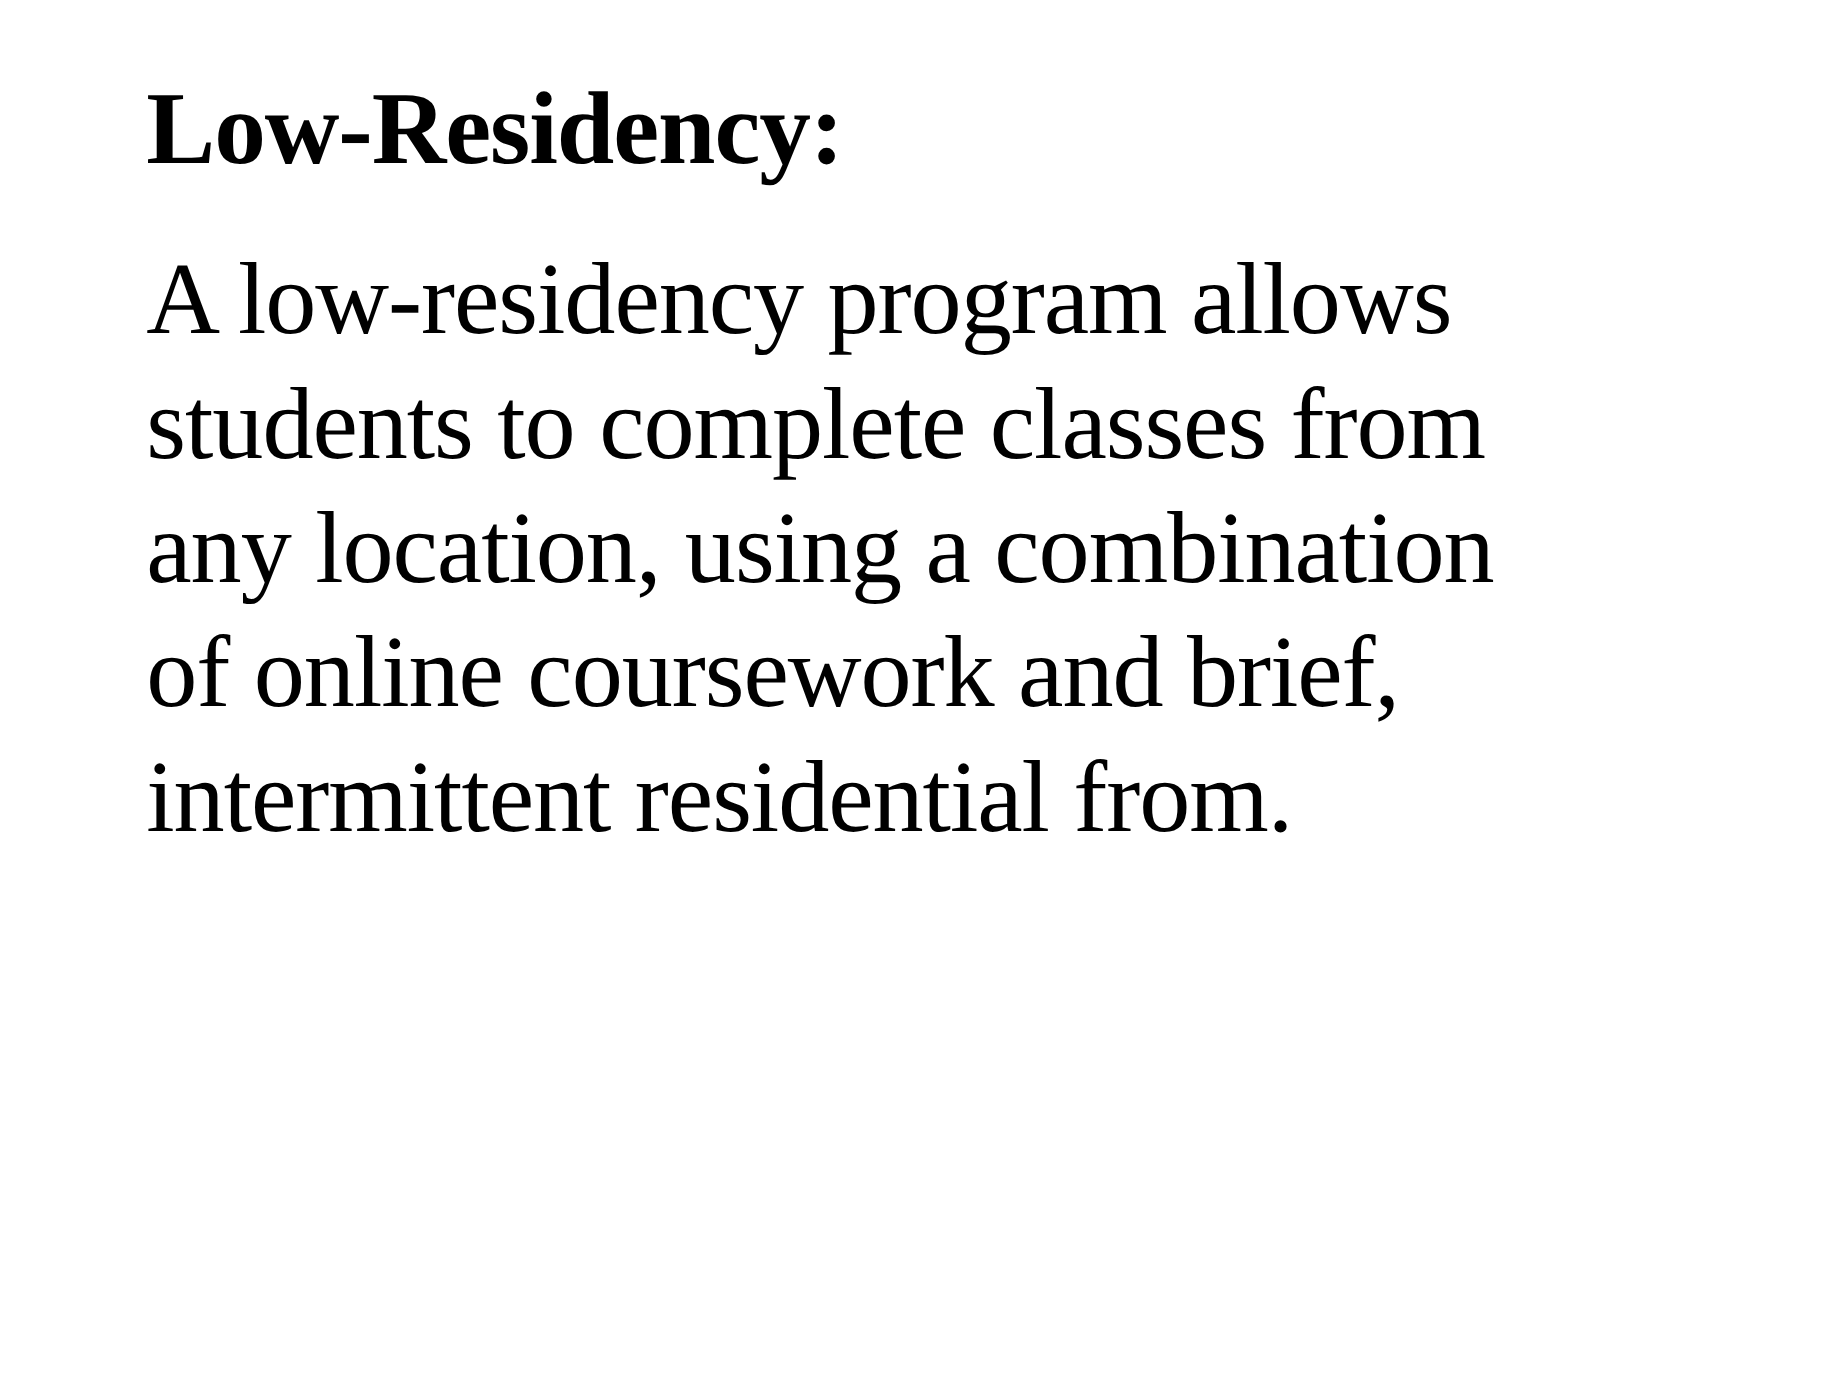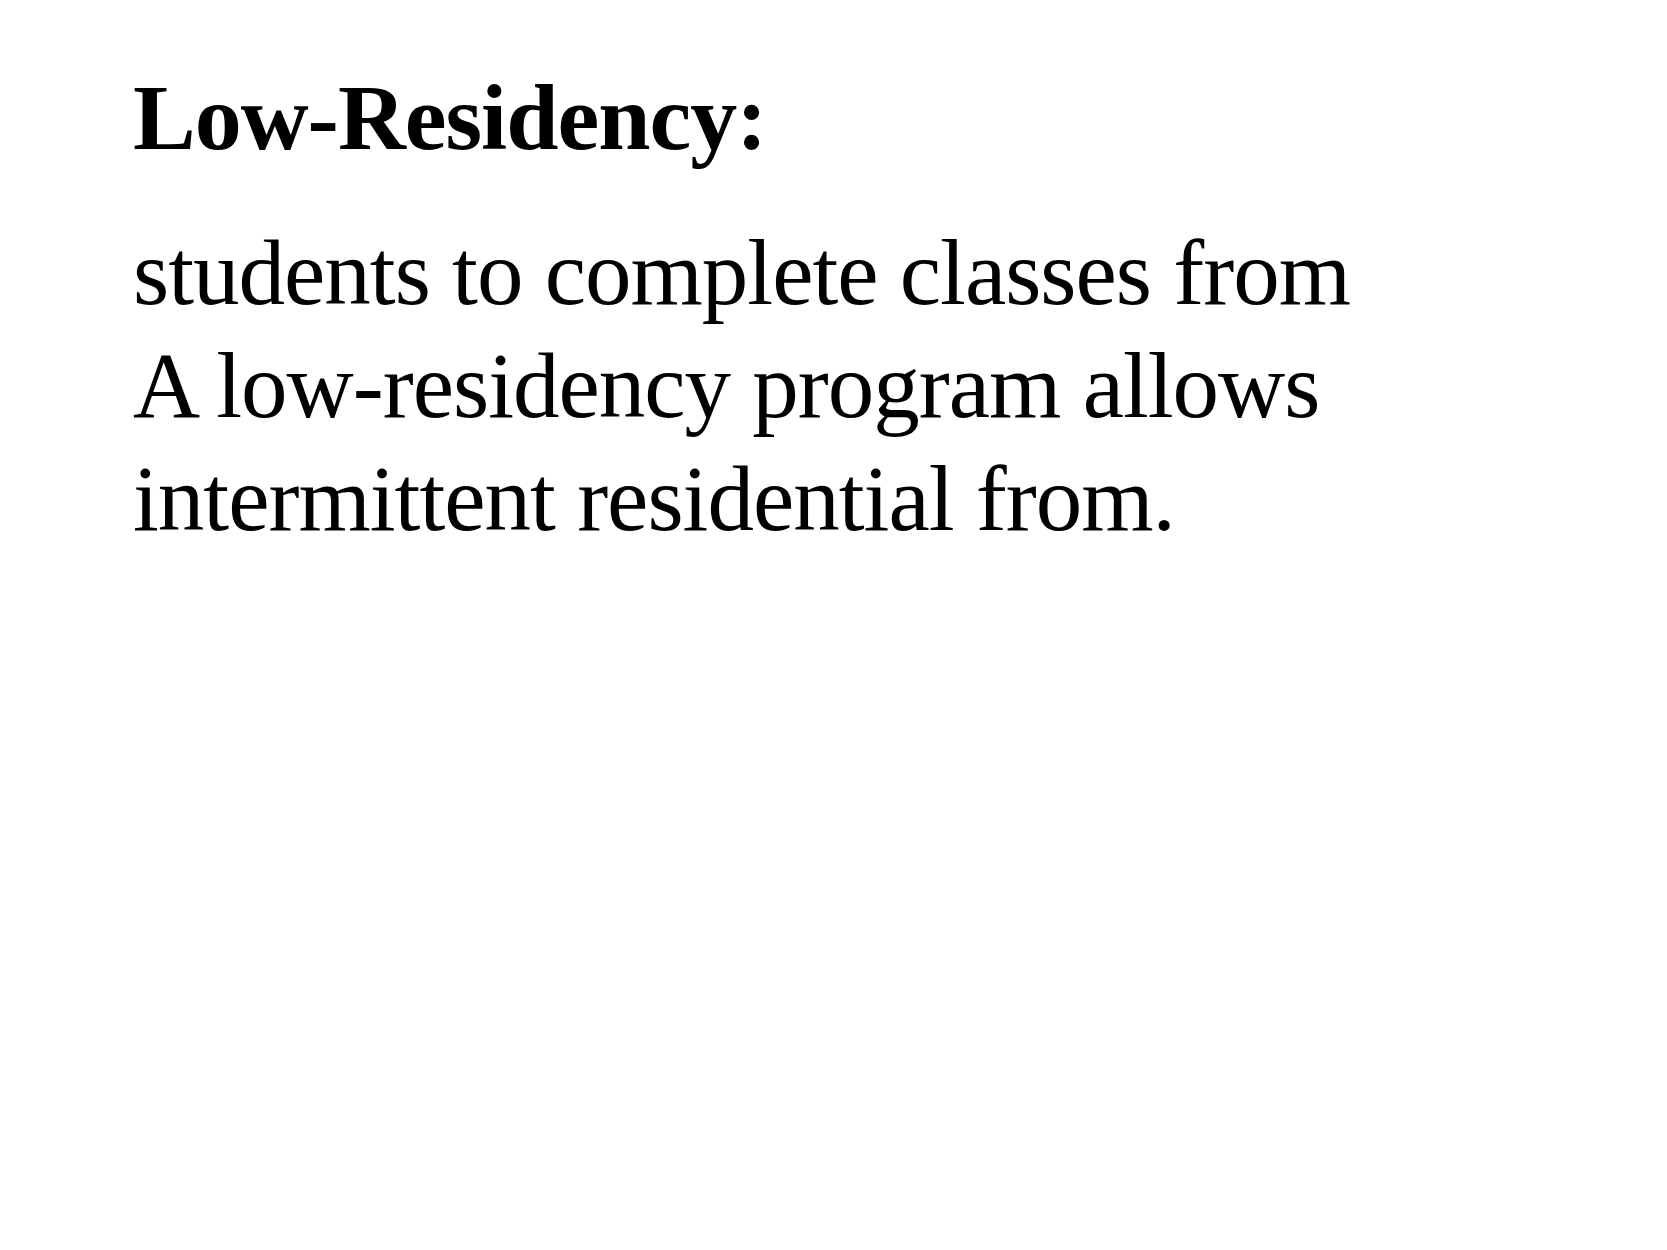--- a/index.html
+++ b/index.html
@@ -40,18 +40,20 @@
     white-space: nowrap;
   }
 </style>
 </head>
 <body>
 
 <div class="page">
   <div class="content">
     <h1 class="doc-heading">Low-Residency:</h1>
     <div class="doc-paragraph">
+      <div class="doc-line">A low-residency program allows</div>
       <div class="doc-line">students to complete classes from</div>
-      <div class="doc-line">A low-residency program allows</div>
+      <div class="doc-line">any location, using a combination</div>
+      <div class="doc-line">of online coursework and brief,</div>
       <div class="doc-line">intermittent residential from.</div>
     </div>
   </div>
 </div>
 
 </body></html>

